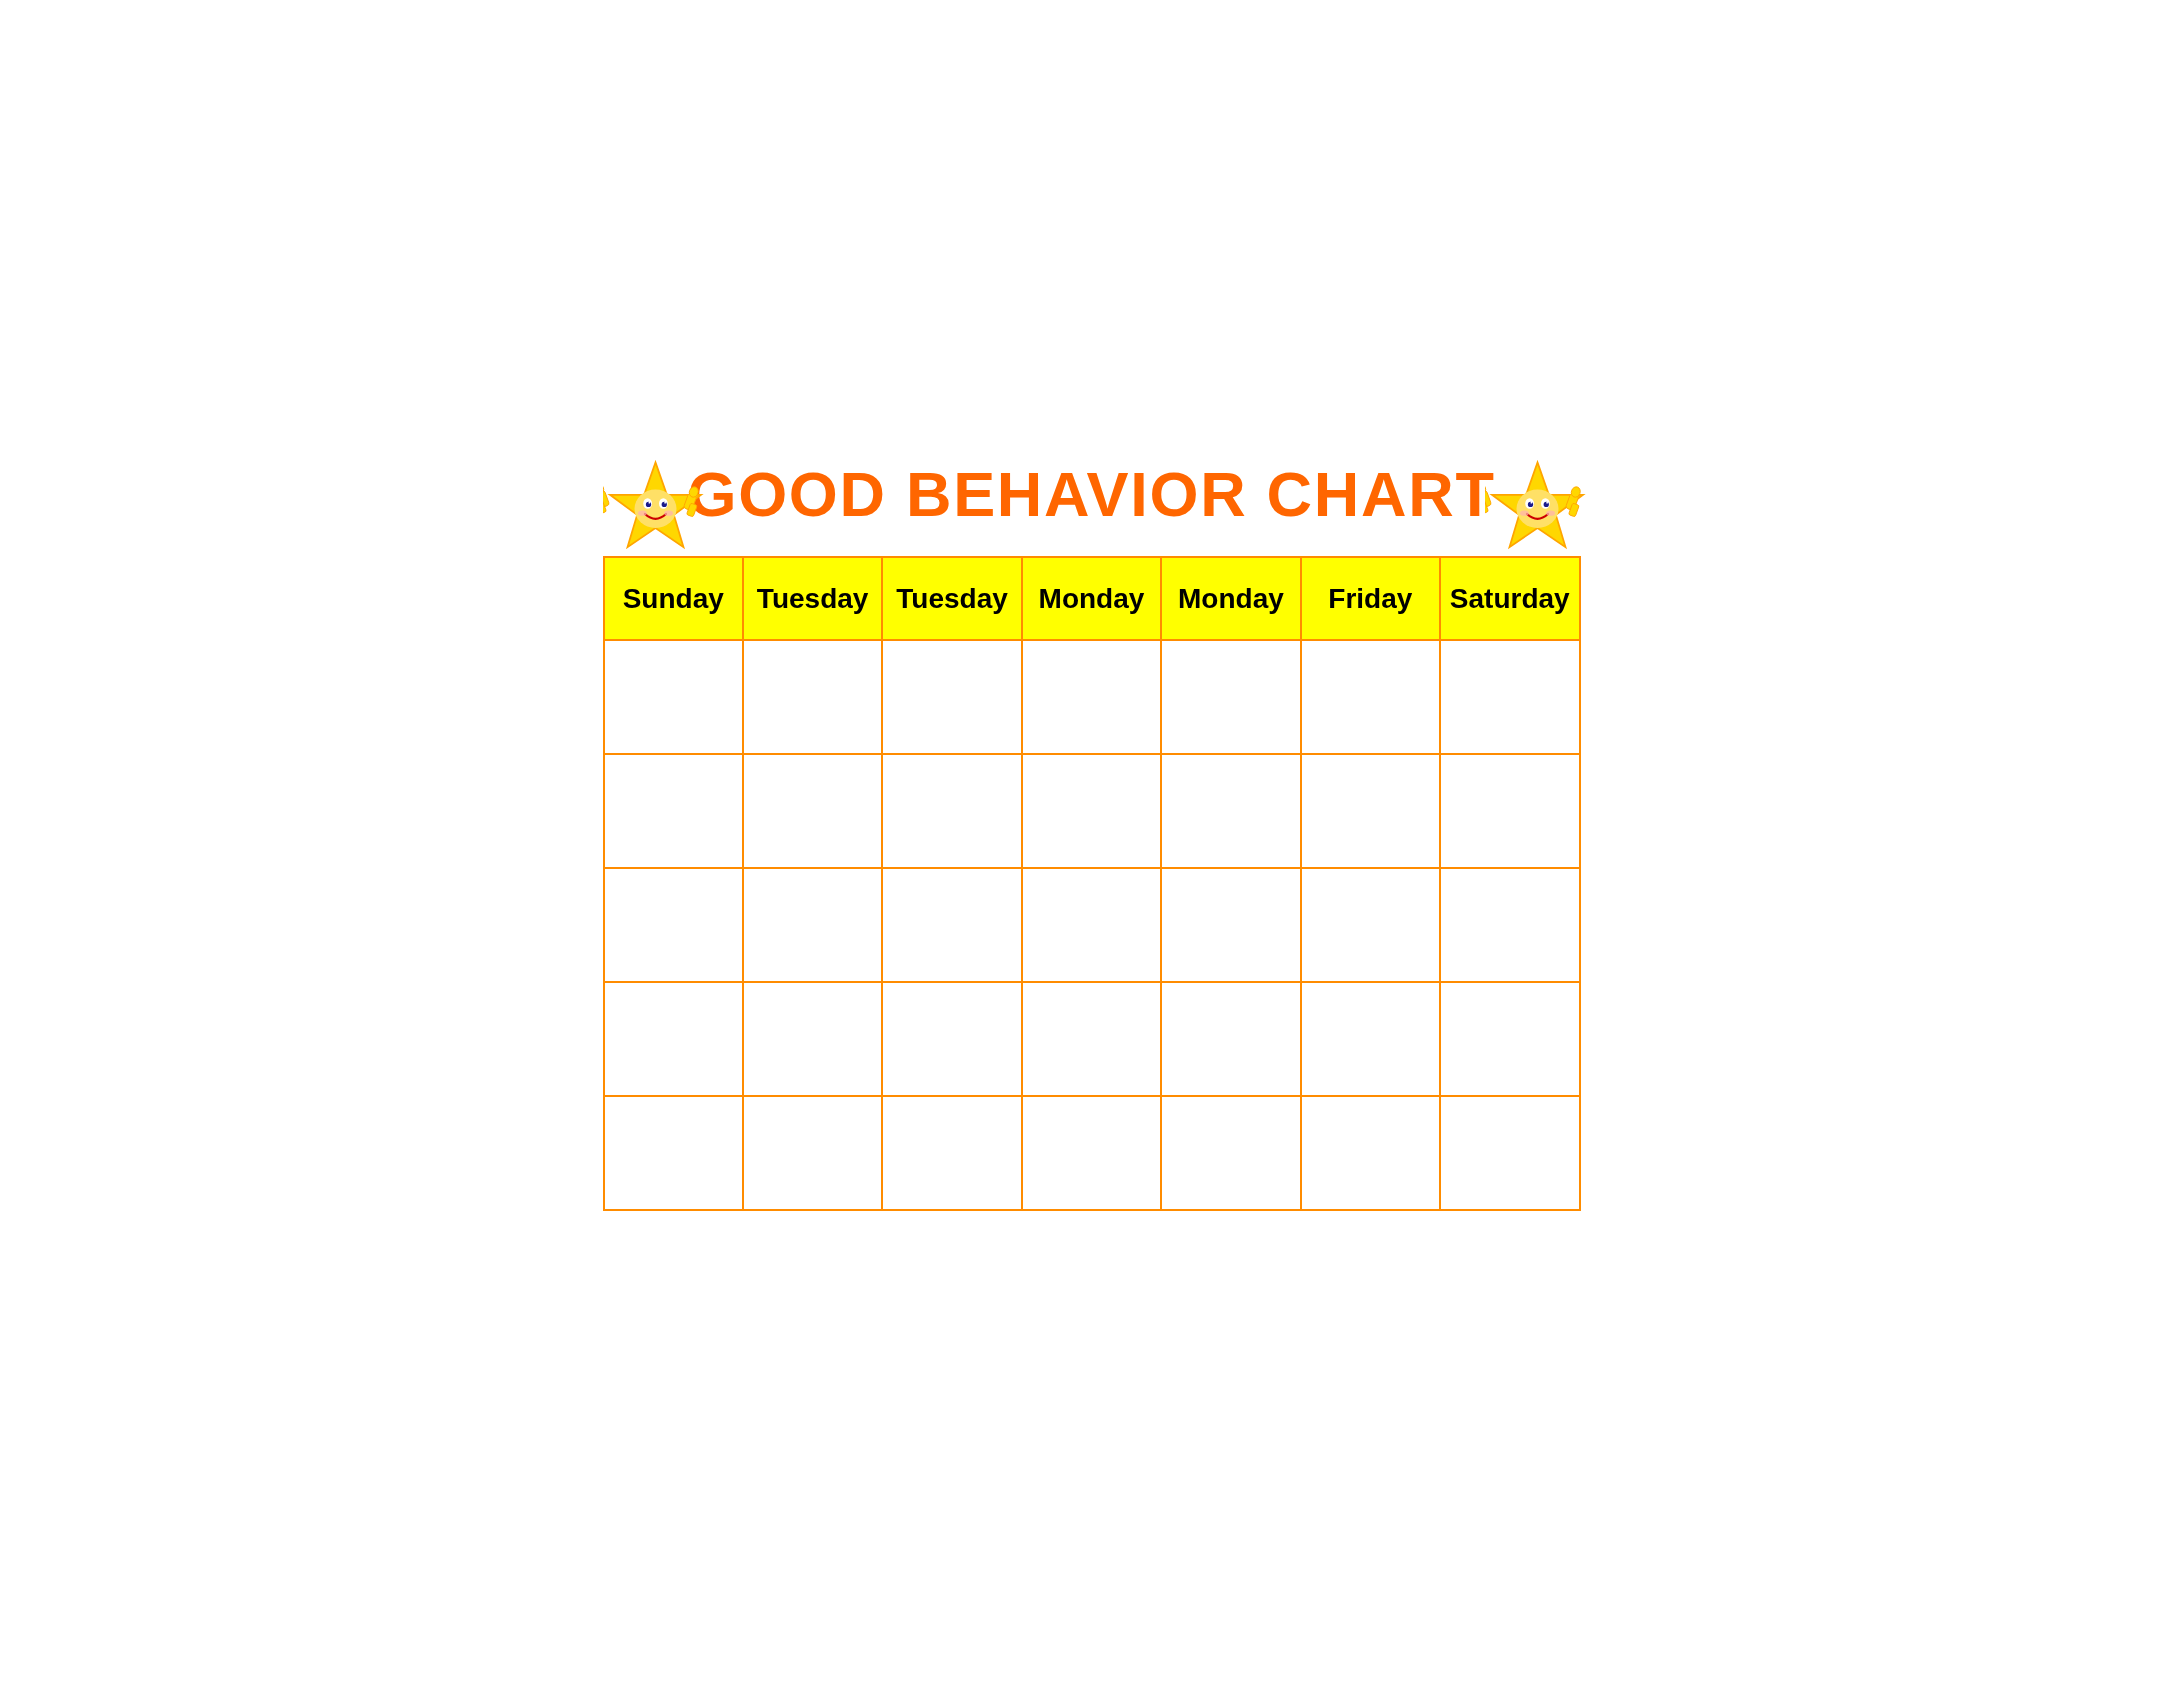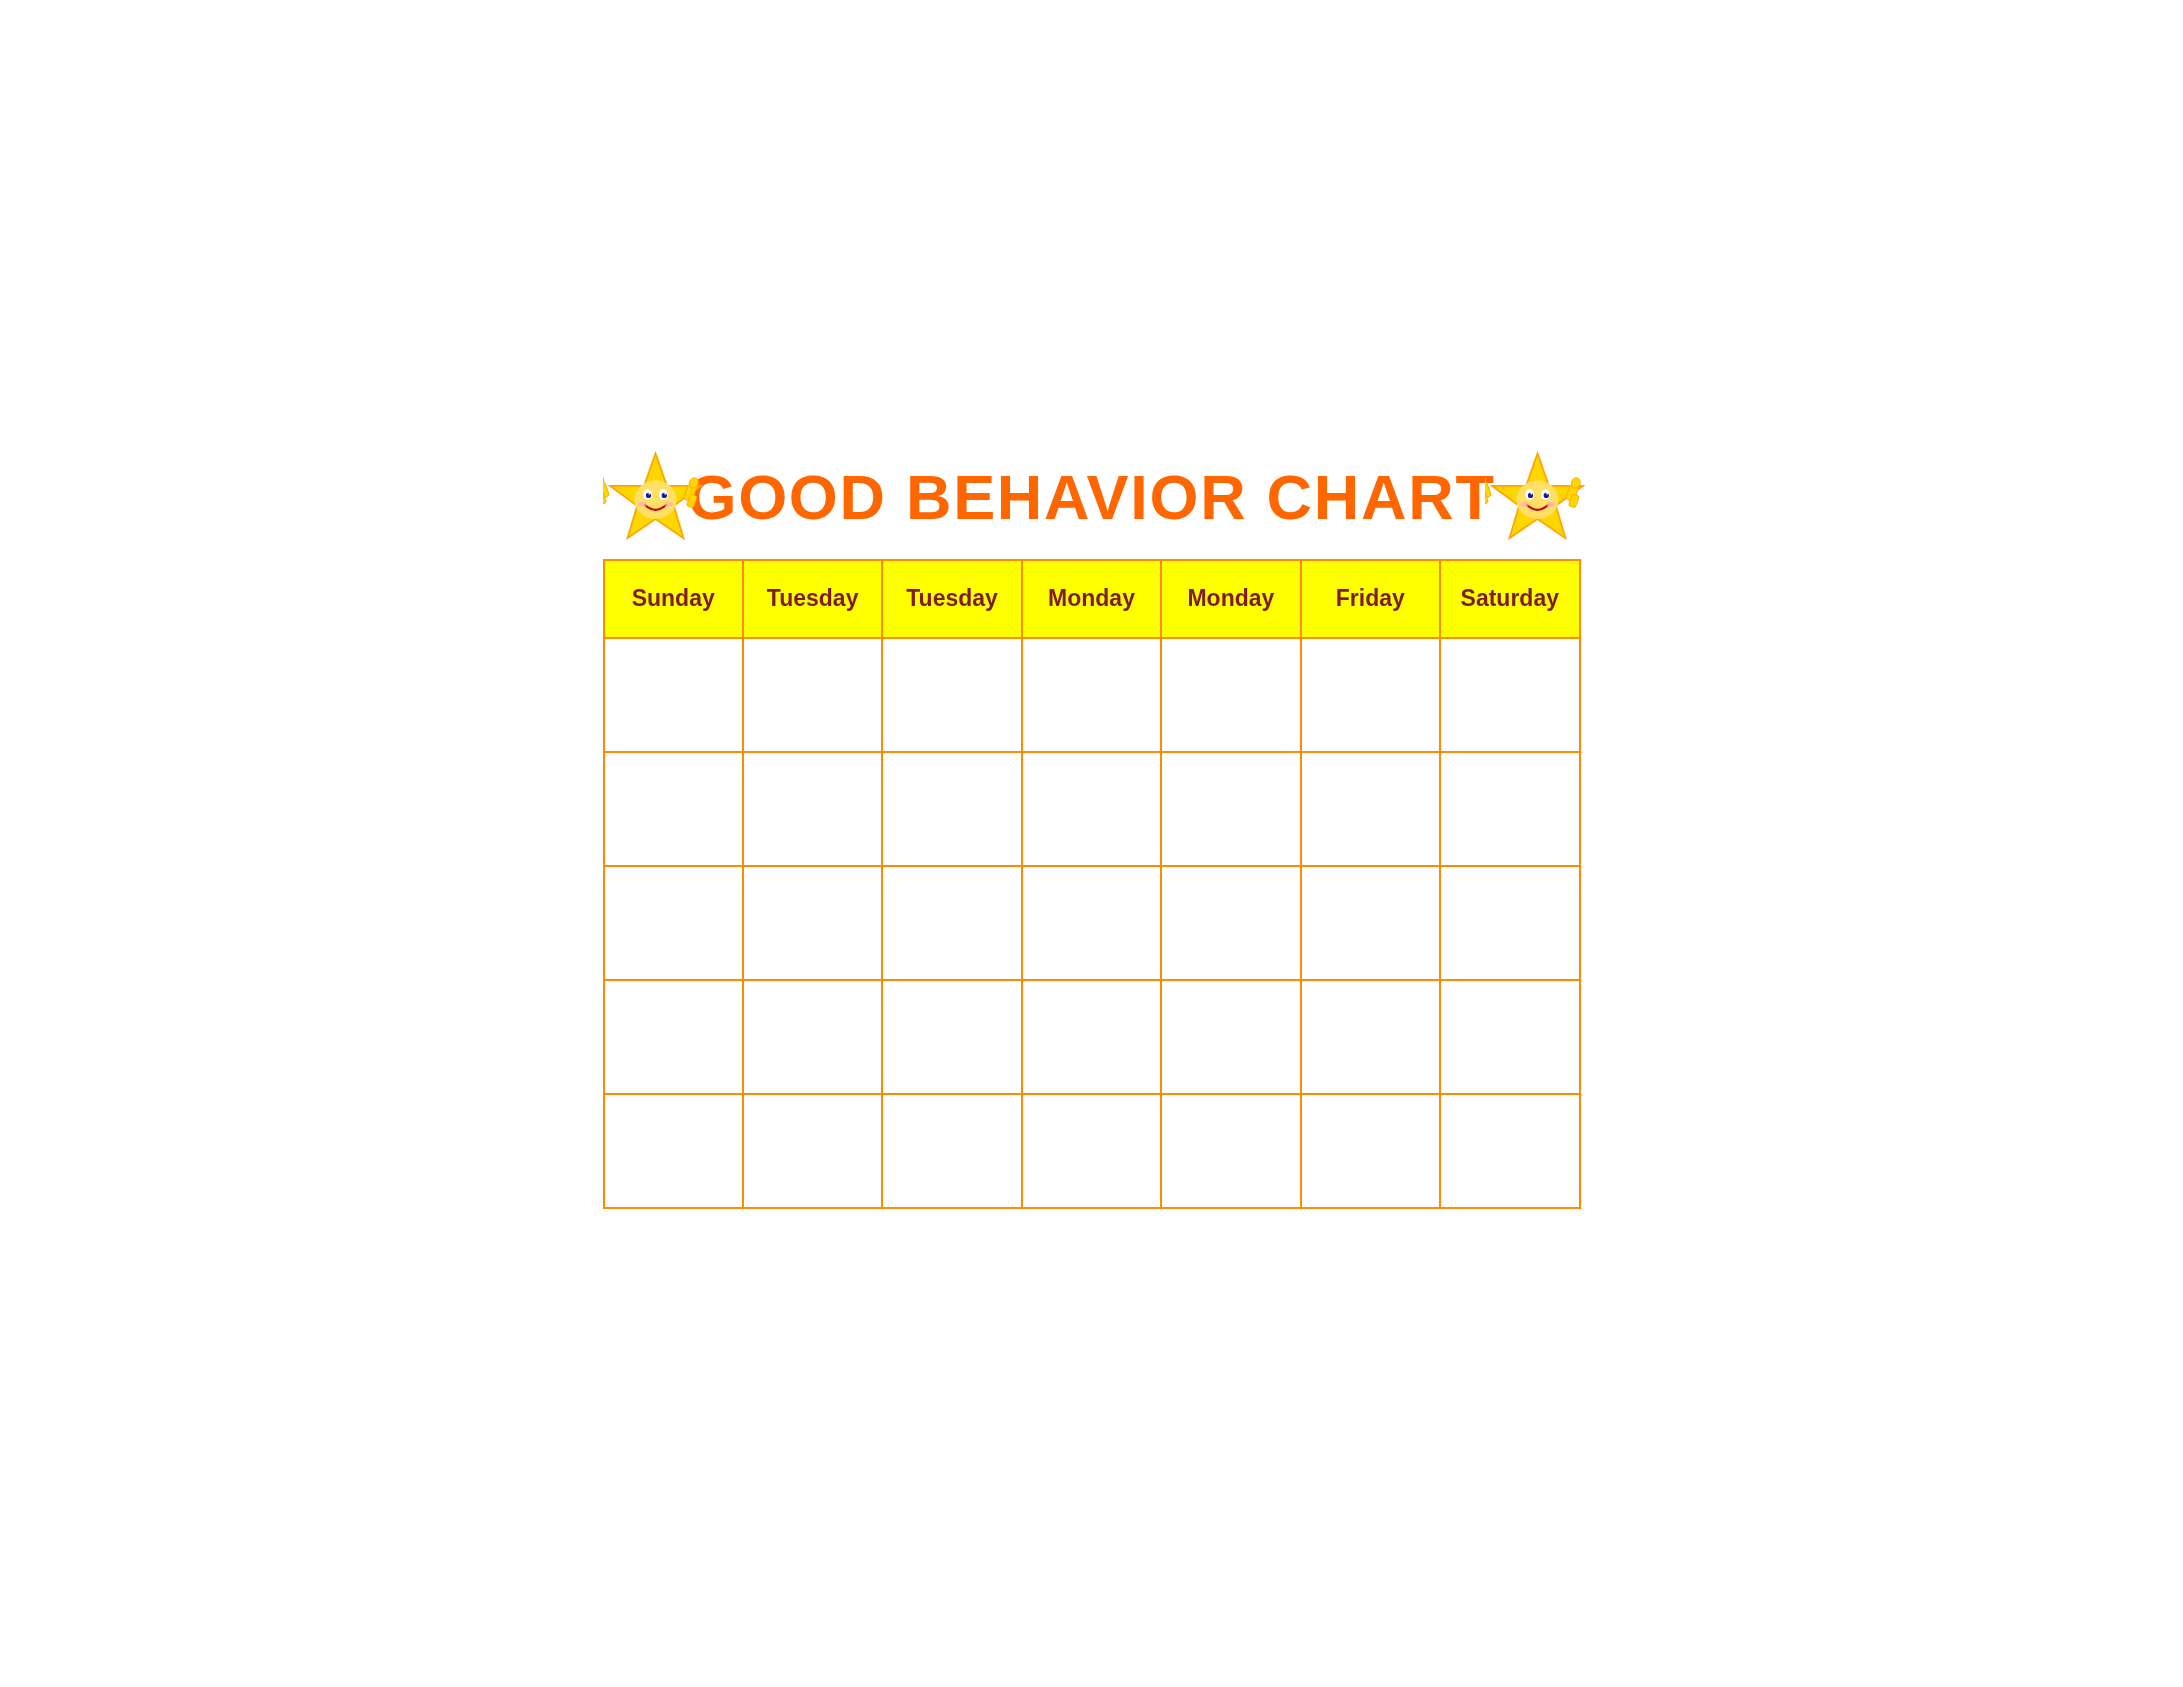--- a/index.html
+++ b/index.html
@@ -20,21 +20,21 @@
 
     .page-container {
       width: 100%;
       max-width: 1048px;
       background: #ffffff;
       padding: 26px 35px 44px 35px;
     }
 
     .header {
       display: flex;
-      align-items: center;
+      align-items: flex-start;
       justify-content: center;
       margin-bottom: 26px;
       position: relative;
     }
 
     .star-mascot {
       width: 96px;
       height: 96px;
       flex-shrink: 0;
     }
@@ -59,22 +59,22 @@
     }
 
     .chart-table {
       width: 100%;
       border-collapse: collapse;
       border: 2.6px solid #FF8C00;
     }
 
     .chart-table th {
       background-color: #FFFF00;
-      color: #7f1d1d;
-      font-size: 23px;
+      color: #000000;
+      font-size: 28px;
       font-weight: bold;
       padding: 24.5px 8.7px;
       text-align: center;
       border: 2.6px solid #FF8C00;
       font-family: Arial, sans-serif;
     }
 
     .chart-table td {
       background-color: #ffffff;
       border: 2.6px solid #FF8C00;

